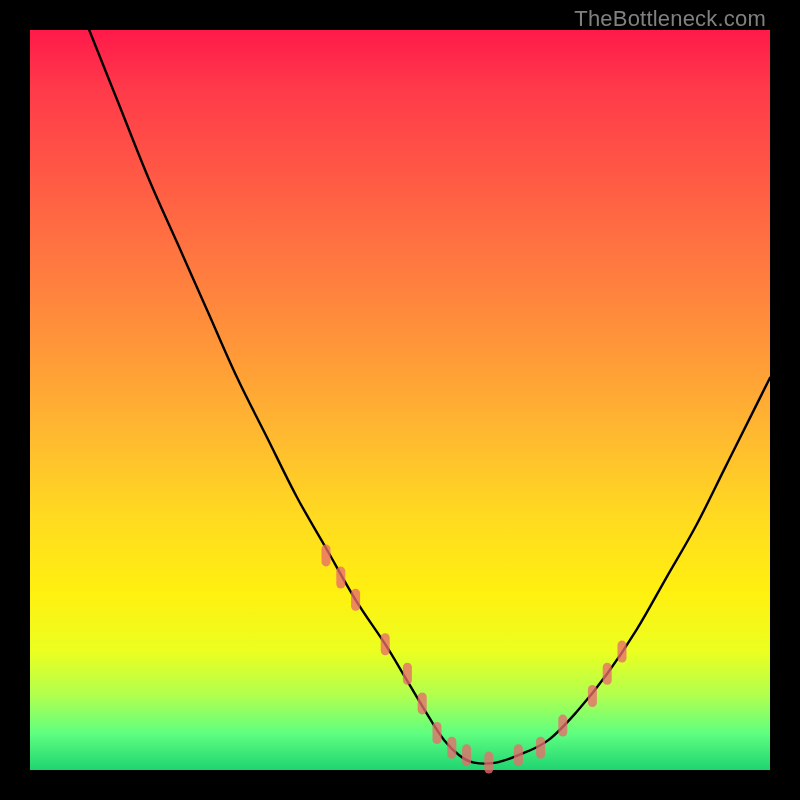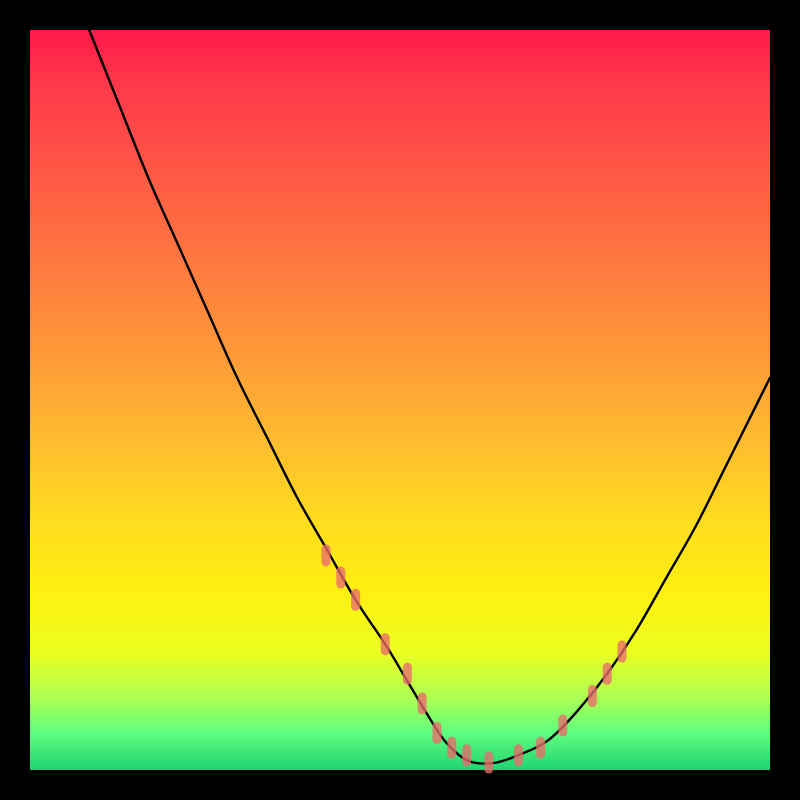--- a/index.html
+++ b/index.html
@@ -55,20 +55,21 @@
     width: 740px;
     height: 740px;
     overflow: visible;
   }
 </style>
 </head>
 <body>
 
 <div class="frame">
 
+  <div class="watermark">TheBottleneck.com</div>
 
   <div class="plot-area">
     <svg class="curve-layer" id="curve-layer" viewBox="0 0 740 740" preserveAspectRatio="none">
 
     <path d="M 59.2 0 C 64.528 13.32, 78.14399999999999 47.36, 88.8 74 C 99.456 100.64, 107.744 122.692, 118.4 148 C 129.056 173.308, 137.344 190.62400000000002, 148 214.60000000000002 C 158.656 238.57600000000002, 166.944 257.224, 177.6 281.2 C 188.256 305.176, 196.544 325.15599999999995, 207.20000000000002 347.79999999999995 C 217.85600000000002 370.44399999999996, 226.144 385.688, 236.8 407 C 247.45600000000002 428.312, 255.74399999999997 446.21999999999997, 266.4 466.2 C 277.056 486.18, 285.344 499.35200000000003, 296 518 C 306.656 536.648, 314.944 552.4839999999999, 325.6 569.8 C 336.25600000000003 587.116, 345.876 599.548, 355.2 614.2 C 364.524 628.8520000000001, 369.408 637.88, 377.40000000000003 651.2 C 385.39200000000005 664.5200000000001, 392.94 677.5440000000001, 399.6 688.2 C 406.26000000000005 698.856, 409.07200000000006 703.74, 414.40000000000003 710.4 C 419.728 717.06, 423.872 721.2040000000001, 429.2 725.2 C 434.52799999999996 729.196, 437.34 731.268, 444 732.6 C 450.66 733.932, 458.20799999999997 733.932, 466.2 732.6 C 474.192 731.268, 479.076 729.196, 488.40000000000003 725.2 C 497.72400000000005 721.2040000000001, 507.344 718.3919999999999, 518 710.4 C 528.656 702.408, 536.944 692.788, 547.6 680.8 C 558.2560000000001 668.8119999999999, 566.5440000000001 658.452, 577.2 643.8 C 587.856 629.1479999999999, 596.144 616.716, 606.8 599.4 C 617.4559999999999 582.084, 625.7439999999999 566.248, 636.4 547.6 C 647.056 528.952, 655.344 515.78, 666 495.79999999999995 C 676.656 475.81999999999994, 684.944 457.91200000000003, 695.5999999999999 436.6 C 706.2559999999999 415.288, 717.208 393.38400000000007, 725.1999999999999 377.40000000000003 C 733.1919999999999 361.416, 737.336 353.128, 740 347.79999999999995" fill="none" stroke="#000000" stroke-width="2.4" stroke-linecap="round" stroke-linejoin="round"></path>
         <g>
           <rect x="291.5" y="514.4" width="9" height="22" rx="4.5" ry="4.5" fill="#e86b6b" fill-opacity="0.78"></rect>
           <rect x="306.3" y="536.6" width="9" height="22" rx="4.5" ry="4.5" fill="#e86b6b" fill-opacity="0.78"></rect>
           <rect x="321.1" y="558.8" width="9" height="22" rx="4.5" ry="4.5" fill="#e86b6b" fill-opacity="0.78"></rect>
           <rect x="350.7" y="603.2" width="9" height="22" rx="4.5" ry="4.5" fill="#e86b6b" fill-opacity="0.78"></rect>

